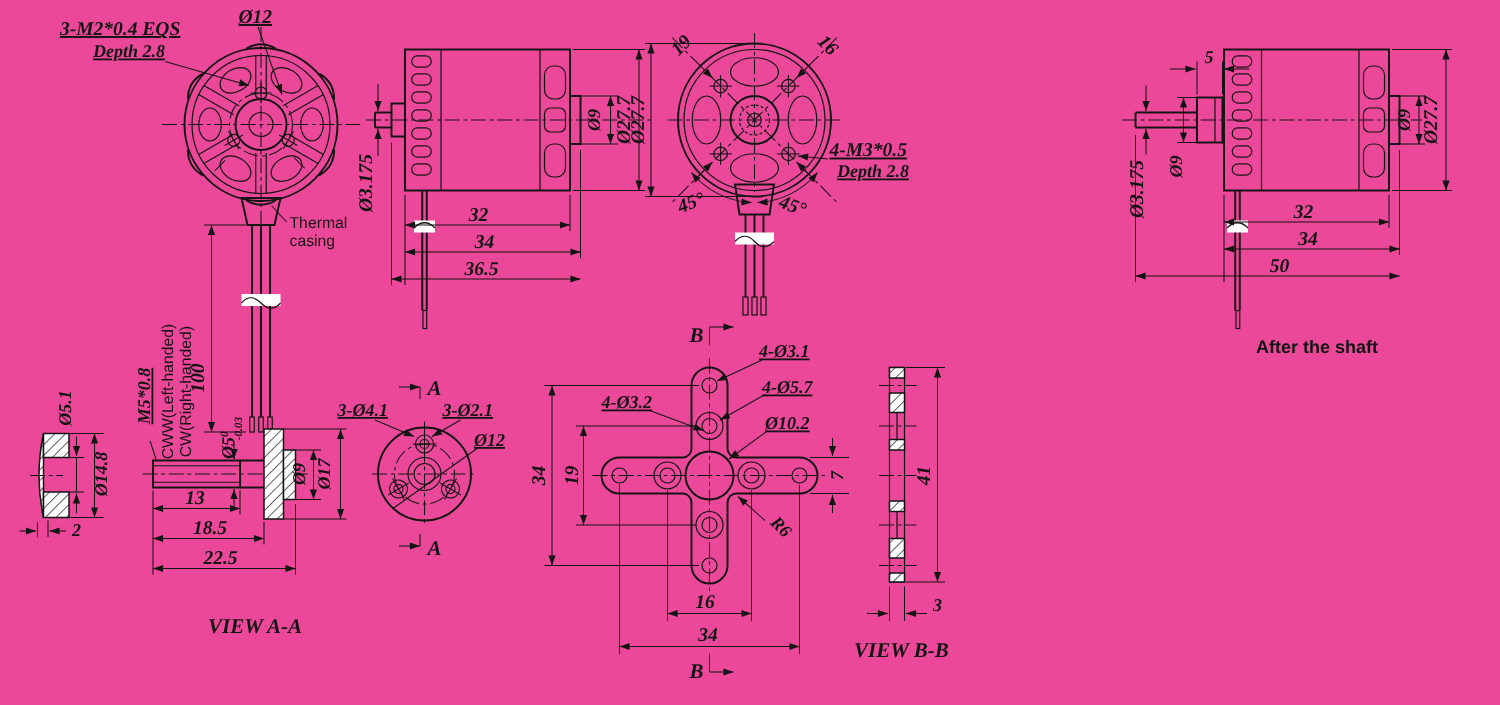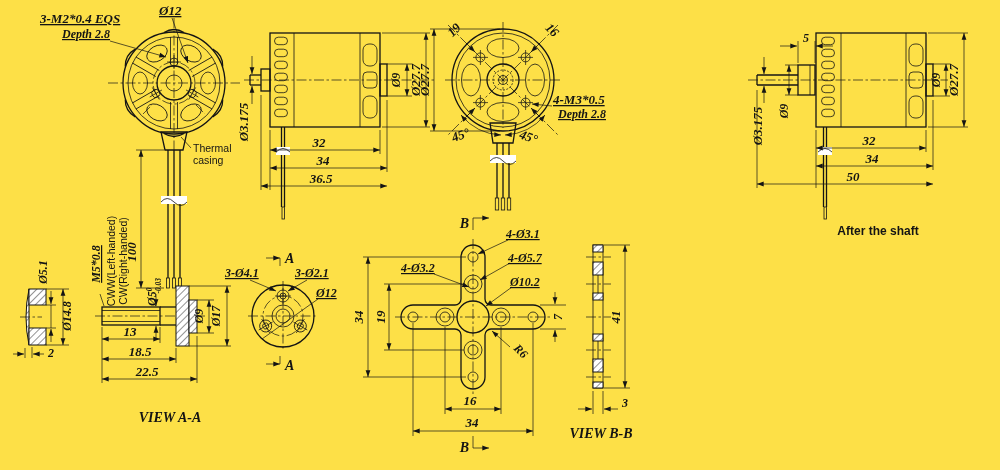--- a/index.html
+++ b/index.html
@@ -1,16 +1,16 @@
 <!DOCTYPE html>
 <html><head>
 <meta charset="utf-8">
 <style>
   html,body{margin:0;padding:0;background:#ffffff;}
-  #stage{width:1000px;height:470px;background:#fde047;position:relative;overflow:hidden;}
+  #stage{width:1000px;height:470px;background:#ec4899;position:relative;overflow:hidden;}
   svg{display:block;}
   
   .out{stroke:#141414;stroke-width:1.3;fill:none;}
   .thin{stroke:#141414;stroke-width:0.8;fill:none;}
   .ext{stroke:#141414;stroke-width:0.7;fill:none;}
   .cl{stroke:#141414;stroke-width:0.7;fill:none;stroke-dasharray:10 2.5 2.5 2.5;}
   .hz{fill:url(#h45);stroke:#141414;stroke-width:1;}
   .wfill{fill:#ffffff;stroke:none;}
   
   text{fill:#141414;}

